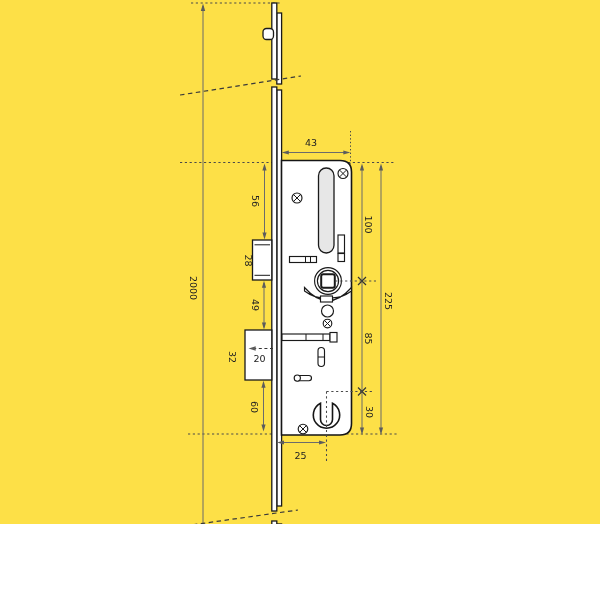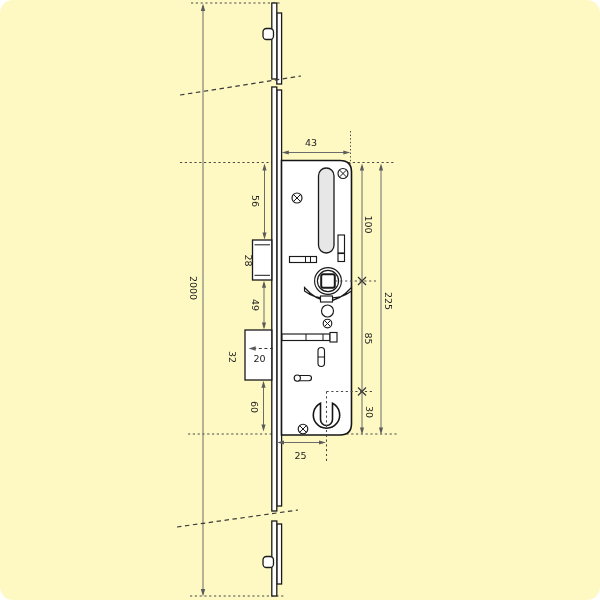--- a/index.html
+++ b/index.html
@@ -1,16 +1,16 @@
 <!DOCTYPE html>
 <html><head>
 <meta charset="utf-8">
 <style>
   html,body{margin:0;padding:0;background:#fff;}
-  .stage{position:relative;width:600px;height:600px;background:#fef9c3;overflow:hidden;border-radius:13px;}
+  .stage{position:relative;width:600px;height:524px;background:#fde047;overflow:hidden;}
   svg{display:block;}
   text{font-family:"DejaVu Sans", sans-serif;font-size:9.5px;fill:#222;}
   .part{fill:#fff;stroke:#1a1a1a;stroke-width:1.3;}
   .case{fill:#fff;stroke:#151515;stroke-width:1.6;}
   .detail{fill:#fff;stroke:#1a1a1a;stroke-width:1.15;}
   .dim{stroke:#6b6b6b;stroke-width:1;fill:none;}
   .arrow{fill:#5c5c5c;stroke:none;}
   .dashref{stroke:#4a4a4a;stroke-width:1.05;fill:none;stroke-dasharray:2.2 2.6;}
   .dotref{stroke:#4a4a4a;stroke-width:1;fill:none;stroke-dasharray:1.4 2.2;}
   .brk{stroke:#3a3a3a;stroke-width:1.2;fill:none;stroke-dasharray:4.5 3.5;}

